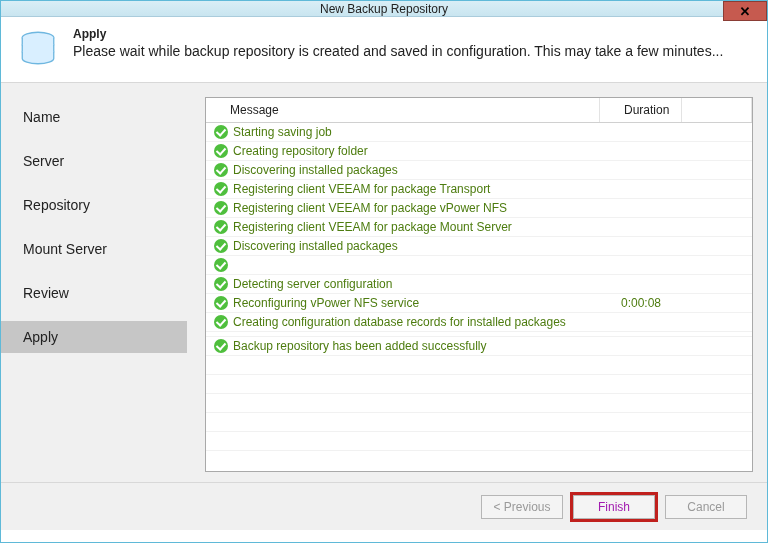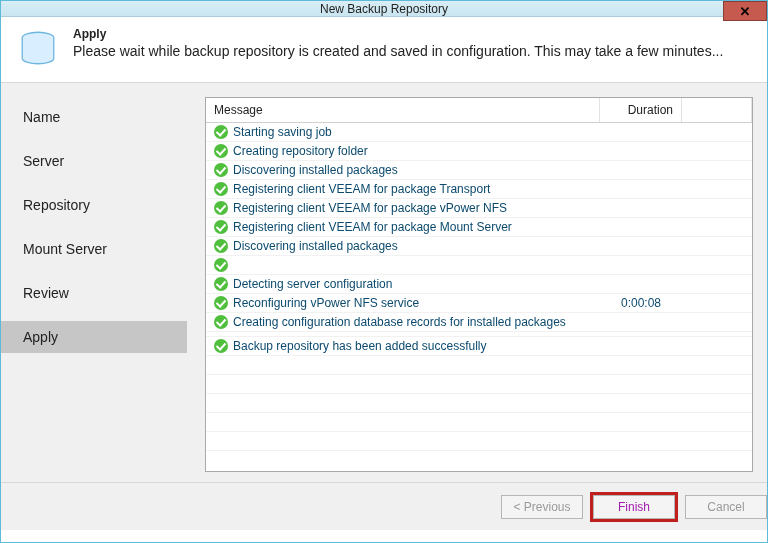--- a/index.html
+++ b/index.html
@@ -89,32 +89,32 @@
     overflow: auto;
   }
   .log-header {
     display: flex;
     border-bottom: 1px solid #d0d0d0;
     background: #fff;
     font-size: 12px;
     color: #222;
   }
   .log-header > div {
-    padding: 5px 8px;
+    padding: 5px 24px;
     border-right: 1px solid #e3e3e3;
   }
   .col-msg { flex: 1; }
   .col-dur { width: 82px; text-align: right; }
   .col-spare { width: 70px; }
   .log-body { }
   .log-row {
     display: flex;
     border-bottom: 1px solid #f1f1f1;
     font-size: 12px;
-    color: #0c4a6e;
+    color: #4d7c0f;
   }
   .log-row > div { padding: 2px 8px; }
   .log-msg { flex: 1; display:flex; align-items:center; gap:5px; }
   .log-dur { width: 82px; text-align:center; }
   .log-spare { width: 70px; }
   .check-icon {
     width: 14px; height:14px; flex:0 0 14px;
     border-radius:50%;
     background:#4fbf3d;
     display:inline-flex; align-items:center; justify-content:center;
@@ -128,20 +128,21 @@
     margin-top:-2px;
   }
   .footer {
     height: 48px;
     background: #f0f0f0;
     border-top: 1px solid #d8d8d8;
     display:flex;
     align-items:center;
     justify-content:flex-end;
     gap:10px;
+    padding-right:20px;
   }
   .btn {
     min-width: 82px;
     height: 24px;
     border: 1px solid #b6b6b6;
     background: #f4f4f4;
     color: #9a9a9a;
     font-size: 12px;
     cursor: default;
     text-align:center;

